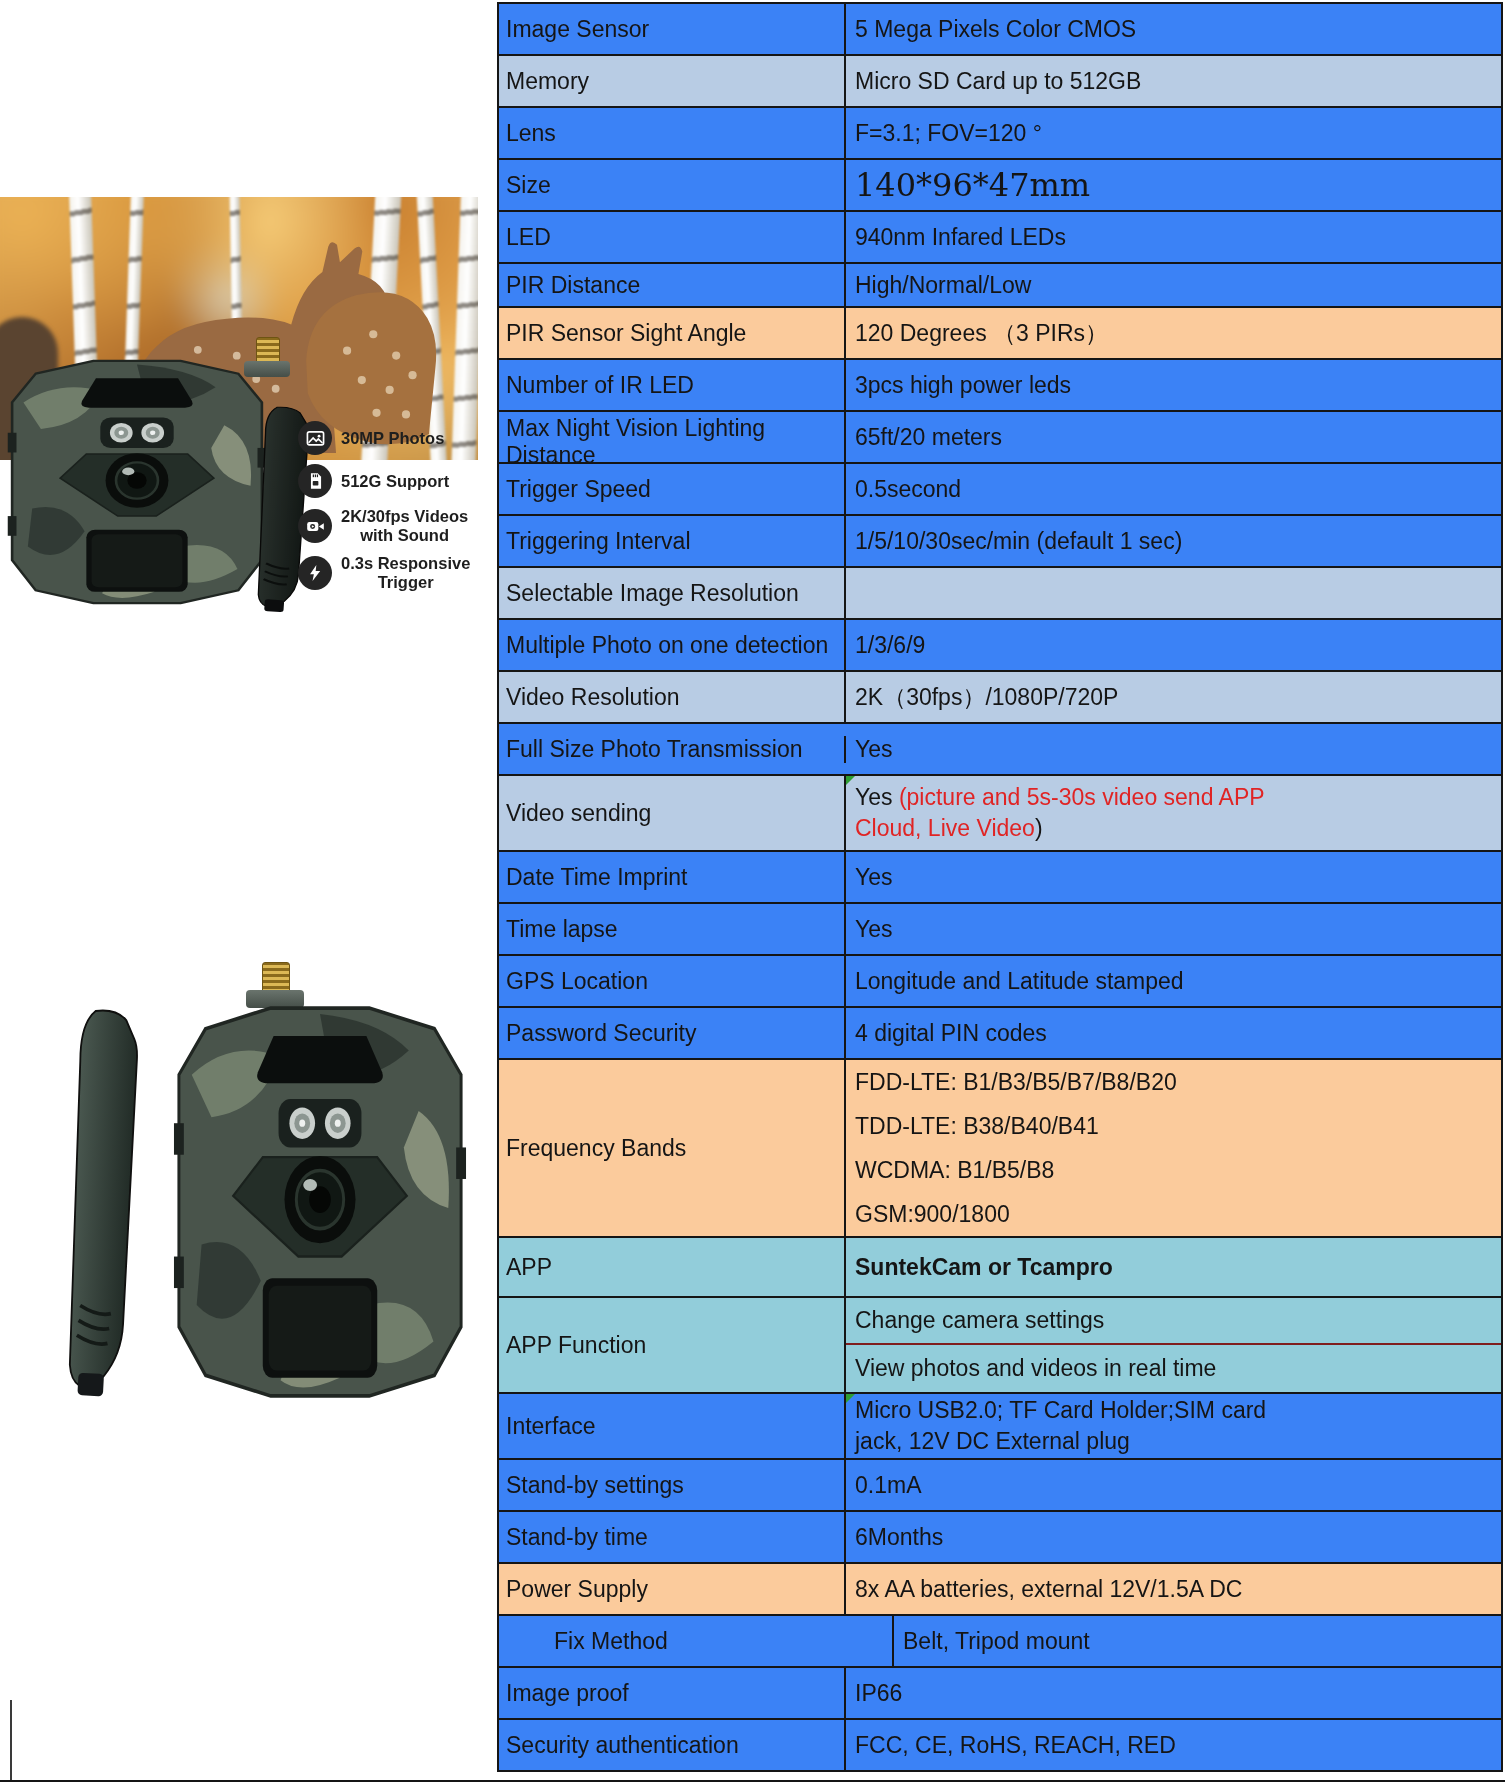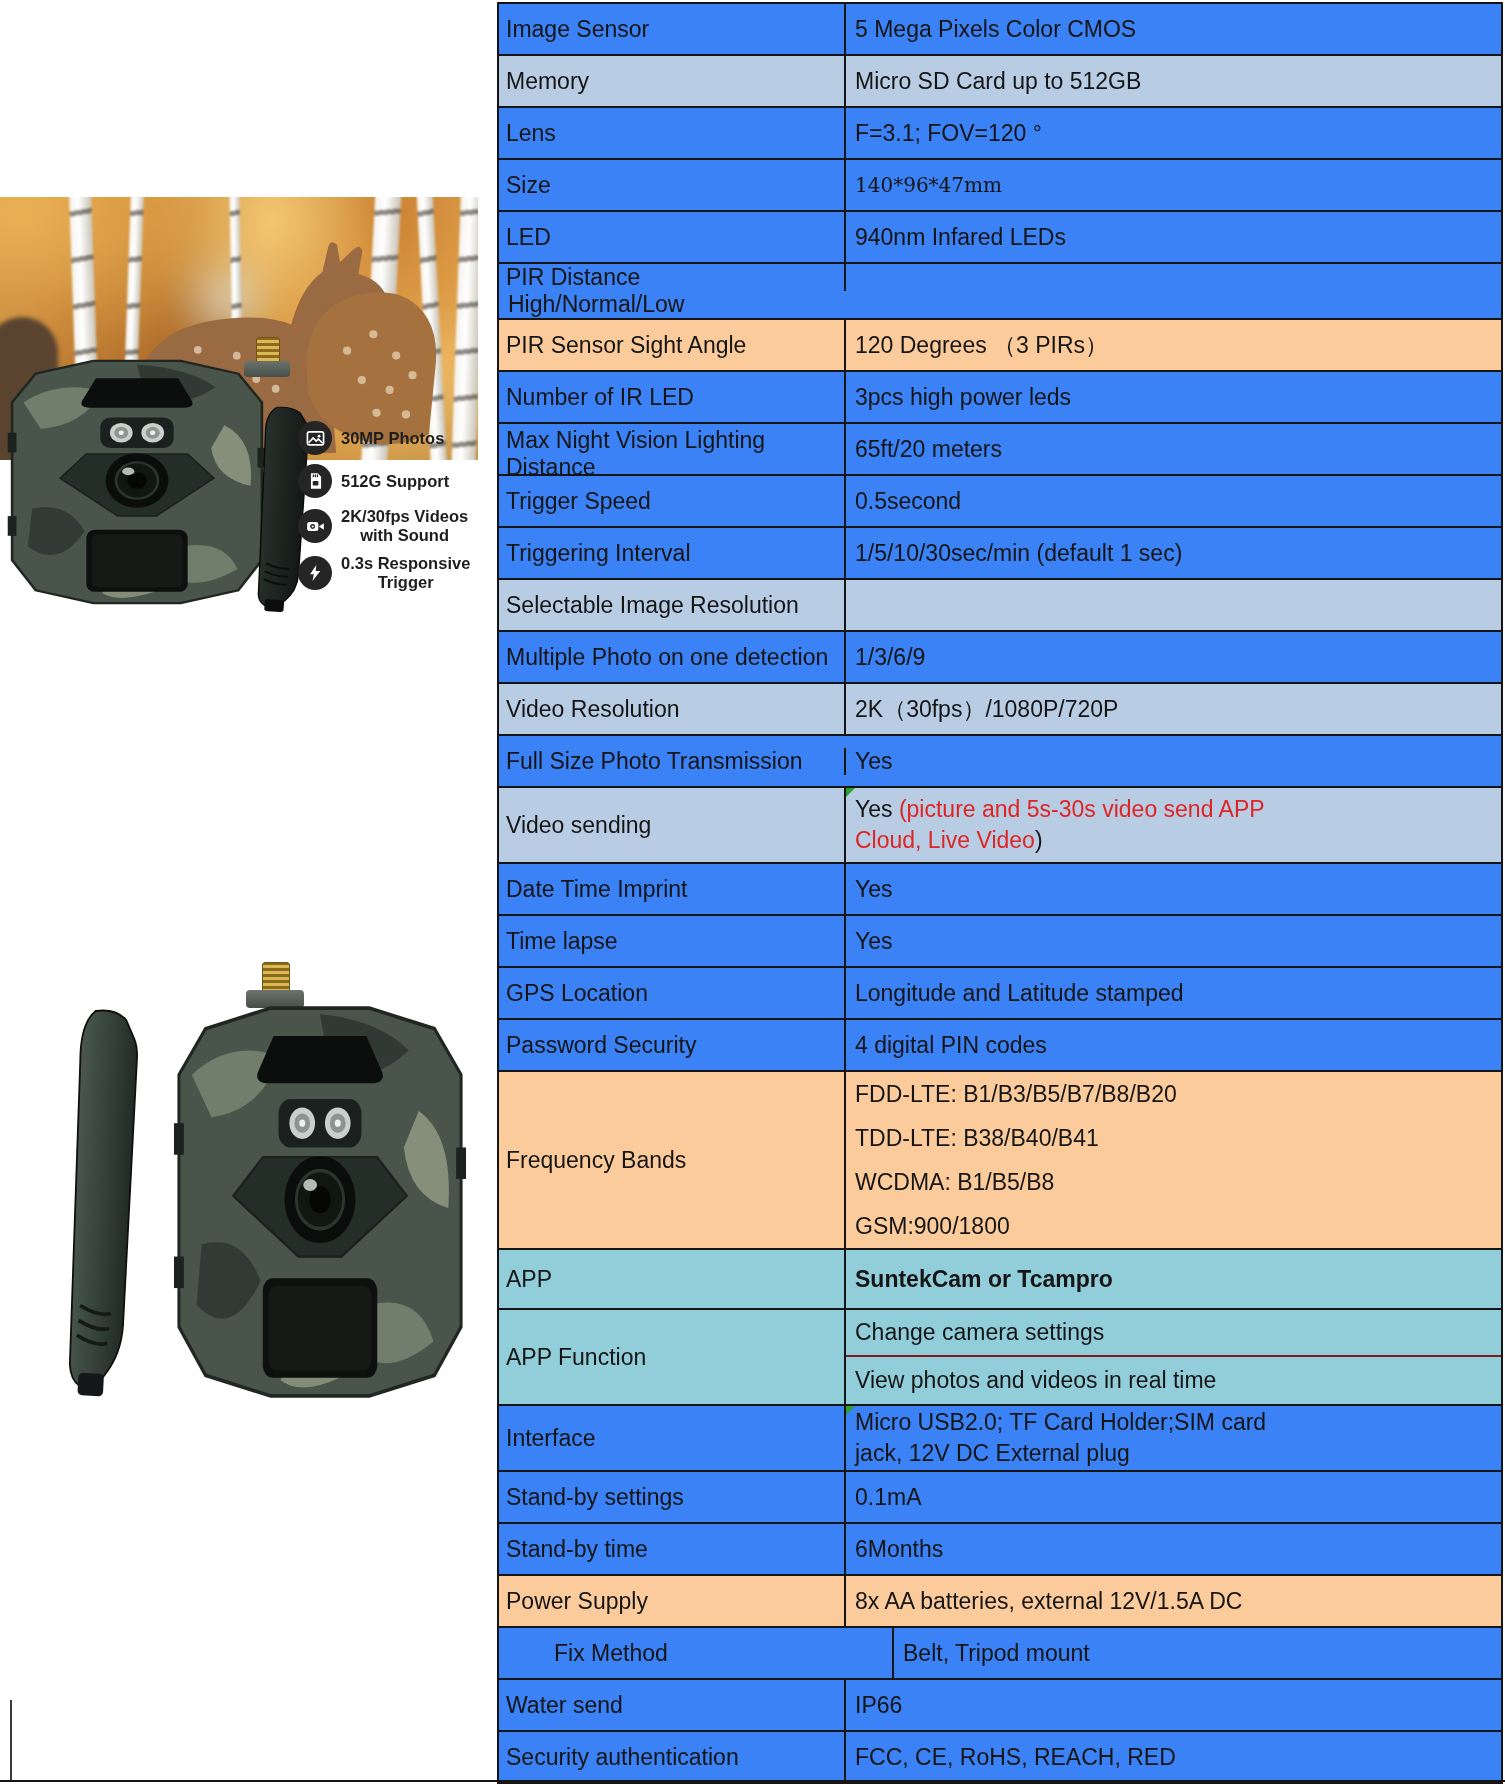--- a/index.html
+++ b/index.html
@@ -56,21 +56,21 @@
   .bg-blue{background:var(--row-blue);}
   .bg-orange{background:var(--row-orange);}
   .bg-teal{background:var(--row-teal);}
   .cell{box-sizing:border-box;}
   .lab{width:347px;flex:none;border-right:2px solid #151515;display:flex;align-items:center;padding-left:7px;}
   .lab span{white-space:nowrap;}
   .lab.clip{align-items:flex-start;padding-top:3px;overflow:hidden;}
   .lab.clip span{white-space:normal;line-height:27px;}
   .val{flex:1;display:flex;align-items:center;padding-left:9px;position:relative;min-width:0;}
   .val.bold{font-weight:700;}
-  .val.serif{font-family:"DejaVu Serif",serif;font-size:20px;}
+  .val.serif{font-family:"DejaVu Serif",serif;font-size:32px;}
   .val.wrap{display:block;padding-top:6px;line-height:31px;white-space:pre-line;}
   .val.col{flex-direction:column;align-items:flex-start;justify-content:center;padding-left:0;}
   .val.col .fline{padding-left:9px;line-height:31px;}
   .val.col.freq .fline{line-height:44px;}
   .val.subs{flex-direction:column;align-items:stretch;padding-left:0;}
   .val.subs .sub{display:flex;align-items:center;height:47px;box-sizing:border-box;padding-left:9px;}
   .val.subs .sub-div{border-bottom:2px solid #7f1d1d;}
   .red{color:var(--red-text);}
   .corner::before{content:"";position:absolute;left:0;top:0;
     border-top:9px solid #2f9e33;border-right:9px solid transparent;}
@@ -282,21 +282,21 @@
         </div>
       </div>
       <div class="row" style="height: 52px;">
         <div class="cell lab">
           <span>LED</span>
         </div>
         <div class="cell val">
           <span>940nm Infared LEDs</span>
         </div>
       </div>
-      <div class="row" style="height: 56px; flex-direction: column;">
+      <div class="row" style="height: 44px;">
         <div class="cell lab">
           <span>PIR Distance</span>
         </div>
         <div class="cell val">
           <span>High/Normal/Low</span>
         </div>
       </div>
       <div class="row bg-orange" style="height: 52px;">
         <div class="cell lab">
           <span>PIR Sensor Sight Angle</span>
@@ -469,21 +469,21 @@
       <div class="row" style="height: 52px; padding-left: 48px;">
         <div class="cell lab">
           <span>Fix Method</span>
         </div>
         <div class="cell val">
           <span>Belt, Tripod mount</span>
         </div>
       </div>
       <div class="row" style="height: 52px;">
         <div class="cell lab">
-          <span>Water send</span>
+          <span>Image proof</span>
         </div>
         <div class="cell val">
           <span>IP66</span>
         </div>
       </div>
       <div class="row" style="height: 52px;">
         <div class="cell lab">
           <span>Security authentication</span>
         </div>
         <div class="cell val">

